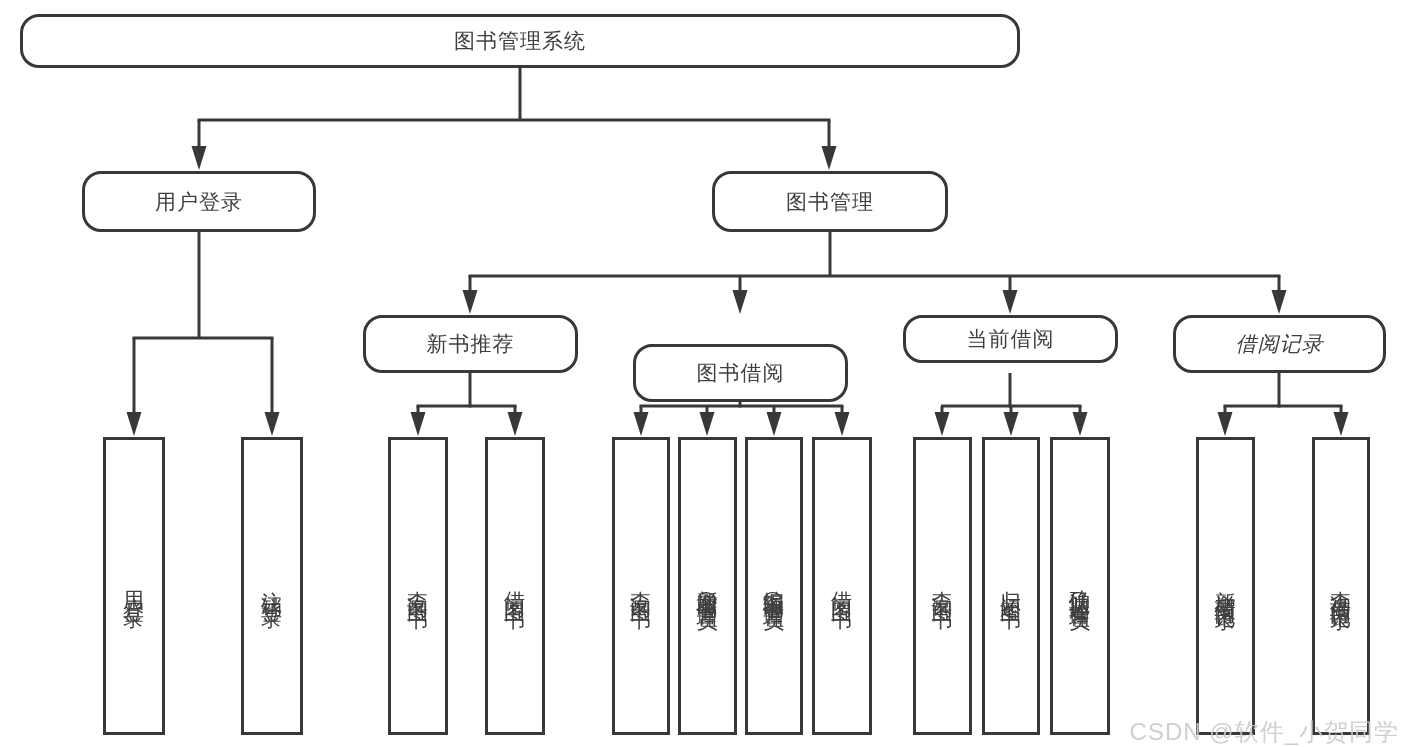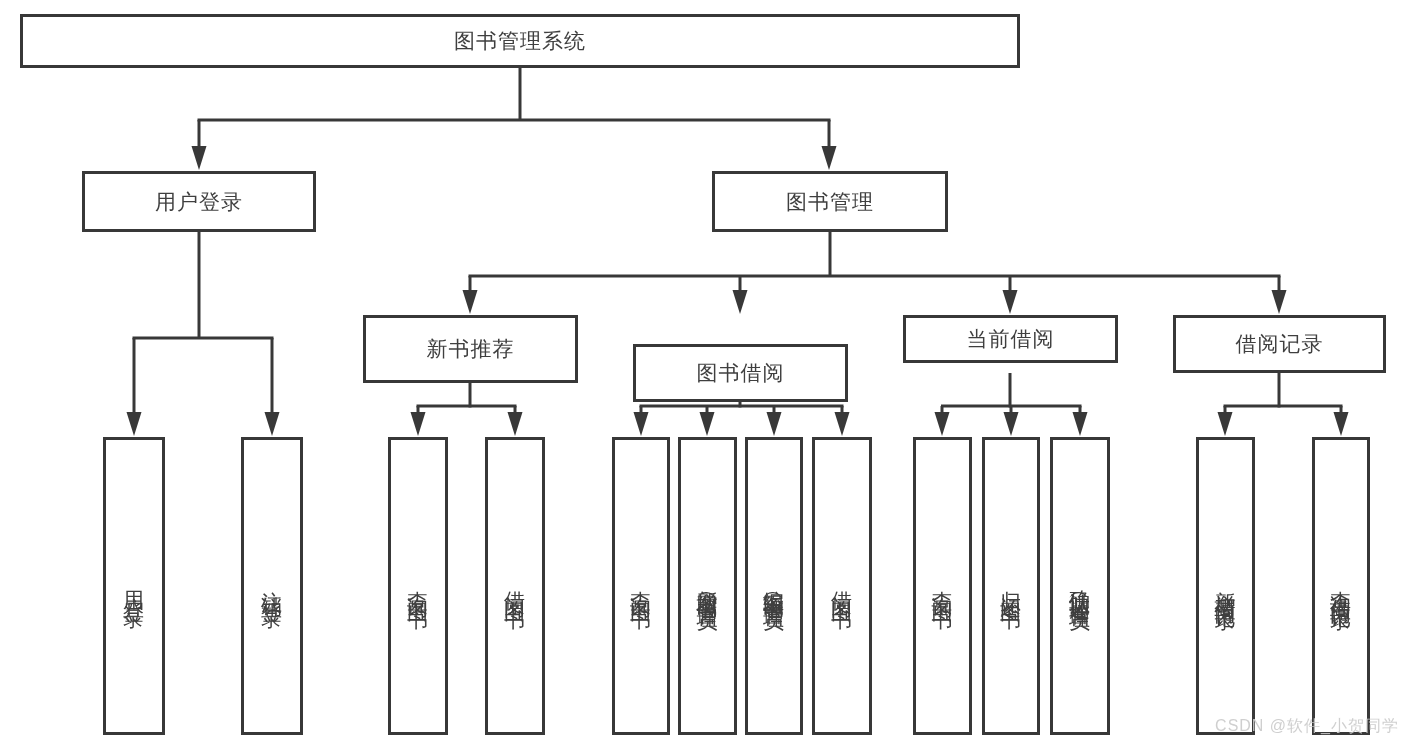--- a/index.html
+++ b/index.html
@@ -29,34 +29,35 @@
     color: #3f3f3f;
     display: flex;
     align-items: center;
     justify-content: center;
     z-index: 2;
   }
   .node {
     font-size: 21px;
     letter-spacing: 1px;
     white-space: nowrap;
+    border-radius: 19px;
   }
   .vnode {
     writing-mode: vertical-rl;
     text-orientation: mixed;
     font-size: 21px;
     letter-spacing: 6px;
     line-height: 1;
   }
   .watermark {
     position: absolute;
     right: 6px;
     top: 716px;
     z-index: 5;
-    font-size: 16px;
+    font-size: 24px;
     color: rgba(203, 203, 203, 0.92);
     letter-spacing: 1px;
     white-space: nowrap;
   }
 </style>
 </head>
 <body>
 
 <div class="stage">
 
@@ -124,24 +125,24 @@
       <path d="M1217.5,412 L1232.5,412 L1225,436 Z"></path>
       <path d="M1333.5,412 L1348.5,412 L1341,436 Z"></path>
     </g>
   </svg>
 
   <div class="node" style="left:20px; top:14px; width:1000px; height:54px;">图书管理系统</div>
 
   <div class="node" style="left:82px; top:171px; width:234px; height:61px;">用户登录</div>
   <div class="node" style="left:712px; top:171px; width:236px; height:61px;">图书管理</div>
 
-  <div class="node" style="left:363px; top:315px; width:215px; height:68px;">新书推荐</div>
+  <div class="node" style="left:363px; top:315px; width:215px; height:58px;">新书推荐</div>
   <div class="node" style="left:633px; top:315px; width:215px; height:58px;margin-top:29px;">图书借阅</div>
   <div class="node" style="left:903px; top:315px; width:215px; height:48px;">当前借阅</div>
-  <div class="node" style="left:1173px; top:315px; width:213px; height:58px;">借阅记录</div>
+  <div class="node" style="left:1173px; top:315px; width:213px; height:58px;font-style:italic;">借阅记录</div>
 
   <div class="vnode" style="left:103px; top:437px; width:62px; height:298px;">用户登录</div>
   <div class="vnode" style="left:241px; top:437px; width:62px; height:298px;">注销登录</div>
 
   <div class="vnode" style="left:388px; top:437px; width:60px; height:298px;">查询图书</div>
   <div class="vnode" style="left:485px; top:437px; width:60px; height:298px;">借阅图书</div>
 
   <div class="vnode" style="left:612px; top:437px; width:58px; height:298px;">查询图书</div>
   <div class="vnode" style="left:678px; top:437px; width:59px; height:298px; letter-spacing:3px;">新增图书（管理员）</div>
   <div class="vnode" style="left:745px; top:437px; width:58px; height:298px; letter-spacing:3px;">编辑图书（管理员）</div>

